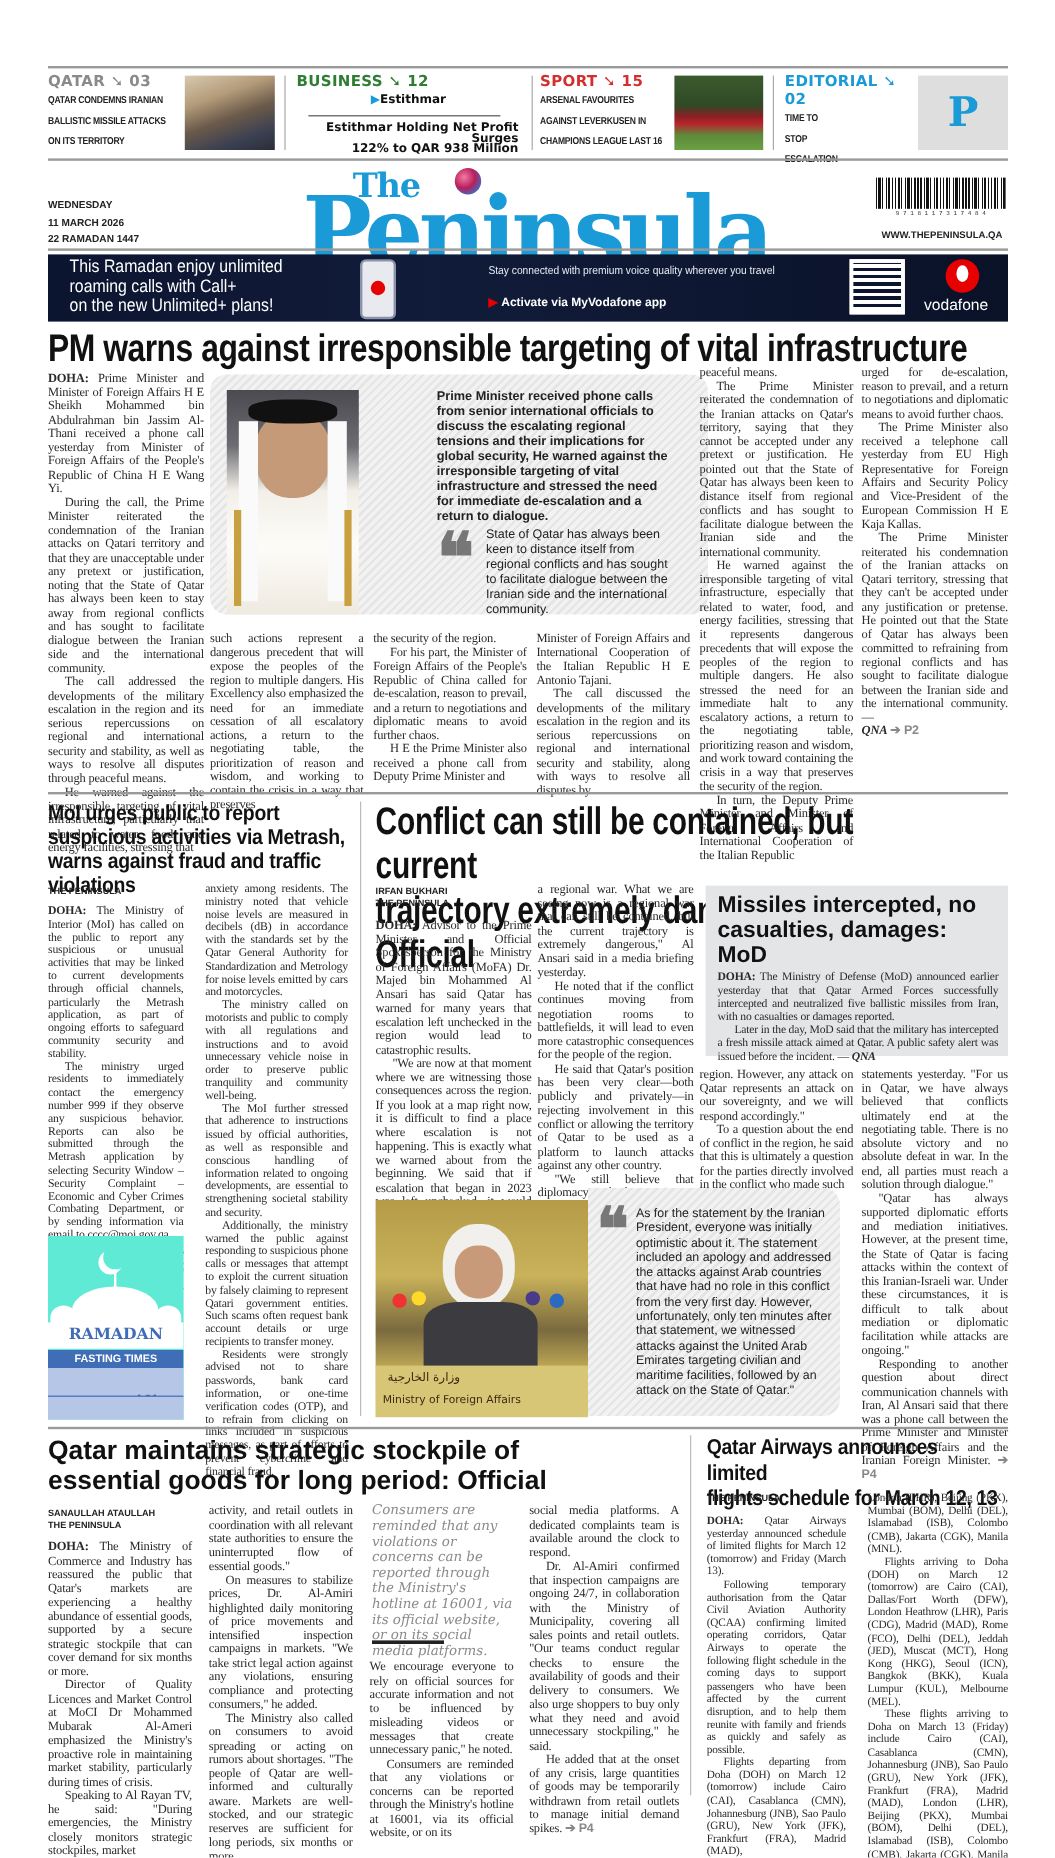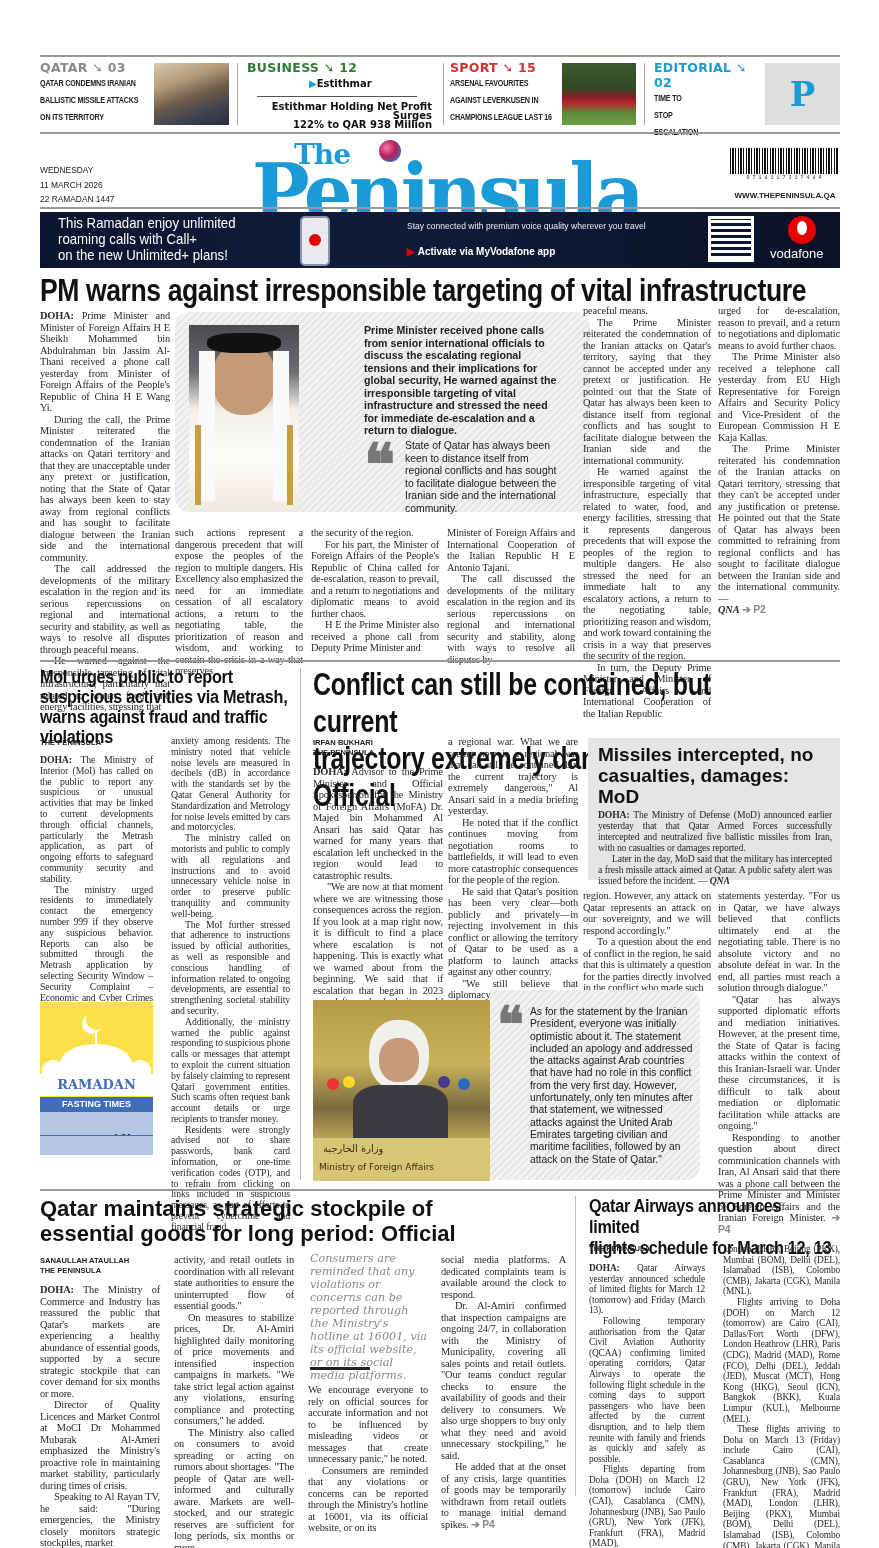--- a/index.html
+++ b/index.html
@@ -3,21 +3,21 @@
 <meta charset="utf-8">
 <style>
 *{box-sizing:border-box;margin:0;padding:0}
 html,body{width:879px;height:1548px;background:#fff;overflow:hidden}
 body{position:relative;font-family:"Liberation Serif",serif;color:#222}
 .abs{position:absolute}
 .rule{position:absolute;background:#9a9a9a;height:2px}
 .teaser-cat{font-family:"DejaVu Sans",sans-serif;font-weight:bold;font-size:12.5px;letter-spacing:.3px}
 .teaser-line{font-family:"Liberation Sans",sans-serif;font-weight:bold;font-size:8.3px;letter-spacing:-.2px;color:#222;line-height:17px;text-transform:uppercase;transform:scaleX(.86);transform-origin:left}
 .photo{position:absolute;overflow:hidden}
-.datebox{font-family:"Liberation Sans",sans-serif;font-weight:normal;font-size:8.4px;line-height:14.5px;color:#222}
+.datebox{font-family:"Liberation Sans",sans-serif;font-weight:bold;font-size:8.4px;line-height:14.5px;color:#222}
 .logo{position:absolute;left:252px;top:136px;width:345px;height:100px;color:#1a9ad6;font-family:"DejaVu Serif",serif;font-weight:bold}
 .logo .the{position:absolute;left:42px;top:2px;font-size:28px;letter-spacing:-1px}
 .logo .main{position:absolute;left:0;top:12px;font-size:80px;letter-spacing:-4px;line-height:90px;transform:scaleX(.96);transform-origin:left}
 .globe{position:absolute;left:127px;top:4px;width:22px;height:22px;border-radius:50%;background:radial-gradient(circle at 35% 35%,#f27aa6,#b81f5a 45%,#3a6fc6 80%)}
 .ad{position:absolute;left:40px;top:212px;width:800px;height:56px;background:linear-gradient(90deg,#0c1530 0%,#111c3a 40%,#0a1228 100%);overflow:hidden}
 .ad .h{position:absolute;left:18px;top:3px;color:#fff;font-family:"Liberation Sans",sans-serif;font-size:15px;line-height:16px;transform:scaleX(.88);transform-origin:left}
 .ad .s{position:absolute;left:367px;top:8px;color:#e8ecf5;font-family:"Liberation Sans",sans-serif;font-size:9.5px;transform:scaleX(.9);transform-origin:left}
 .ad .c{position:absolute;left:367px;top:34px;color:#fff;font-family:"Liberation Sans",sans-serif;font-size:10px;font-weight:bold}
 .ad .c .tri{color:#e60000;margin-right:3px}
 .qr{position:absolute;left:668px;top:4px;width:46px;height:46px;background:repeating-linear-gradient(0deg,#fff 0 3px,#0c1530 3px 6px),#fff;border:3px solid #fff}
@@ -30,21 +30,21 @@
 .col p{text-indent:14px}
 .col p.first{text-indent:0}
 .col b{font-weight:bold}
 .quotebox{position:absolute;border-radius:14px;background:repeating-linear-gradient(135deg,#e5e5e5 0 2px,#f2f2f2 2px 5px)}
 .pullhead{font-family:"Liberation Sans",sans-serif;font-weight:bold;font-size:10.6px;line-height:12.5px;color:#222}
 .pulltext{font-family:"Liberation Sans",sans-serif;font-size:10.4px;line-height:12.5px;color:#222}
 .qmark{position:absolute;font-family:"DejaVu Serif",serif;font-weight:bold;font-size:58px;color:#777;line-height:50px}
 h2.sec{position:absolute;font-family:"Liberation Sans",sans-serif;font-weight:bold;color:#111;letter-spacing:-.3px}
 .byline{position:absolute;font-family:"Liberation Sans",sans-serif;font-weight:bold;font-size:7.6px;line-height:10px;color:#222}
 .sidebar-box{position:absolute;background:#e4e5e7}
-.ramadan{position:absolute;left:40px;top:1002px;width:113px;height:153px;background:#fde047;overflow:hidden}
+.ramadan{position:absolute;left:40px;top:1030px;width:113px;height:153px;background:#5eead4;overflow:hidden}
 .dome{position:absolute;left:17px;top:50px;width:80px;height:52px;background:#fff;border-radius:50% 50% 0 0}
 .dome-side{position:absolute;background:#fff;border-radius:50% 50% 0 0}
 .moon{position:absolute;left:46px;top:8px;width:20px;height:20px;border-radius:50%;box-shadow:-4px 4px 0 0 #fff}
 .ramadan .title{position:absolute;left:0;top:72px;width:113px;text-align:center;font-family:"DejaVu Serif",serif;font-weight:bold;font-size:13px;color:#3f6db6;background:#fff;height:22px;line-height:22px}
 .ramadan .fh{position:absolute;left:0;top:95px;width:113px;text-align:center;font-family:"Liberation Sans",sans-serif;font-weight:bold;font-size:9px;color:#fff;background:#3f6db6;height:15px;line-height:15px}
 .ramadan .row{position:absolute;left:0;width:113px;height:22px;background:#b6c6e6;font-family:"Liberation Sans",sans-serif;font-size:8px;color:#223;line-height:22px;padding:16px 4px;display:flex}
 .ramadan .row .dots{flex:1;border-bottom:1px dotted #334;height:14px;margin:0 2px}
 .ramadan .row .t{font-weight:bold;font-size:10px}
 .arrow-ref{font-family:"Liberation Sans",sans-serif;font-weight:bold;color:#888}
 .italicpull{position:absolute;font-family:"DejaVu Serif",serif;font-style:italic;font-size:11.2px;line-height:13px;color:#8a8a8a}

